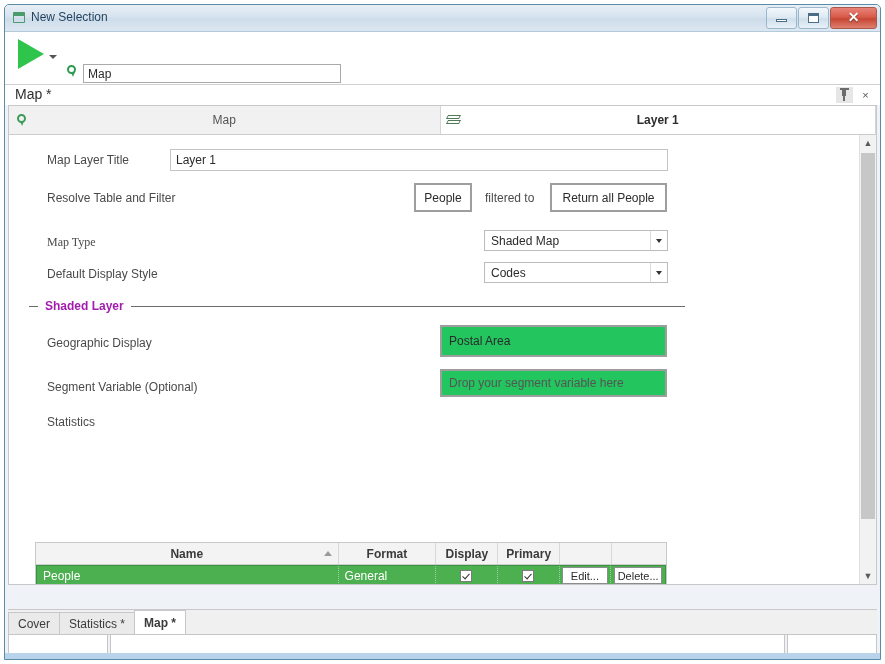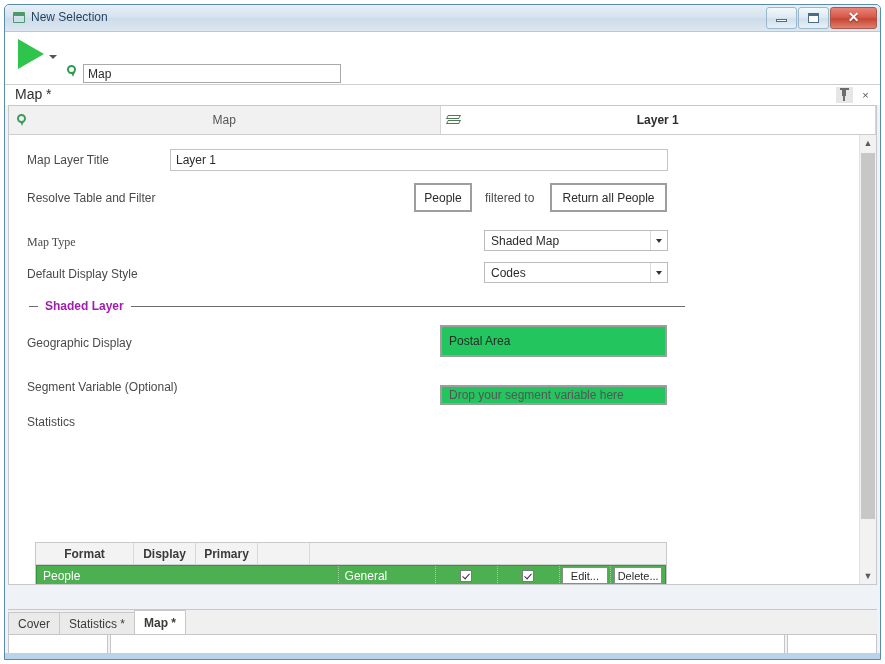--- a/index.html
+++ b/index.html
@@ -258,21 +258,21 @@
 
   
   .form-area {
     position: relative;
     height: 450px;
     background: #ffffff;
     overflow: hidden;
   }
   .row { position: absolute; left: 0; right: 0; }
   .lbl {
-    position: absolute; left: 18px;
+    position: absolute; left: 38px;
     font-size: 12px; color: #4a4a4a;
     white-space: nowrap;
   }
   .txtbox {
     position: absolute;
     border: 1px solid #c4c4c4;
     background: #fff;
     font-size: 12px; color: #2b2b2b;
     box-sizing: border-box;
     padding: 0 5px;
@@ -617,31 +617,35 @@
         <span class="line"></span>
       </div>
 
       <div class="row" style="top:190px;">
         <div class="lbl" style="top:11px;">Geographic Display</div>
         <div class="dropbox" style="left:431px; top:0px; width:227px; height:32px;">Postal Area</div>
       </div>
 
       <div class="row" style="top:234px;">
         <div class="lbl" style="top:11px;">Segment Variable (Optional)</div>
-        <div class="dropbox placeholder" style="left:431px; top:16px; width:227px; height:20px;">Drop your segment variable here</div>
+        <div class="dropbox placeholder" style="left:431px; top:0px; width:227px; height:28px;">Drop your segment variable here</div>
       </div>
 
       <div class="row" style="top:280px;">
         <div class="lbl" style="top:0px;">Statistics</div>
       </div>
 
     </div>
 
     <div class="stats-box">
       <div class="stats-head">
+        <div class="c-name">
+          <span>Name</span>
+          <span class="sortarrow"></span>
+        </div>
         <div class="c-fmt">Format</div>
         <div class="c-disp">Display</div>
         <div class="c-prim">Primary</div>
         <div class="c-edit"></div>
         <div class="c-del"></div>
       </div>
       <div class="stats-row">
         <div class="c-name" style="padding-left:6px;">People</div>
         <div class="c-fmt" style="padding-left:6px;">General</div>
         <div class="c-disp">

